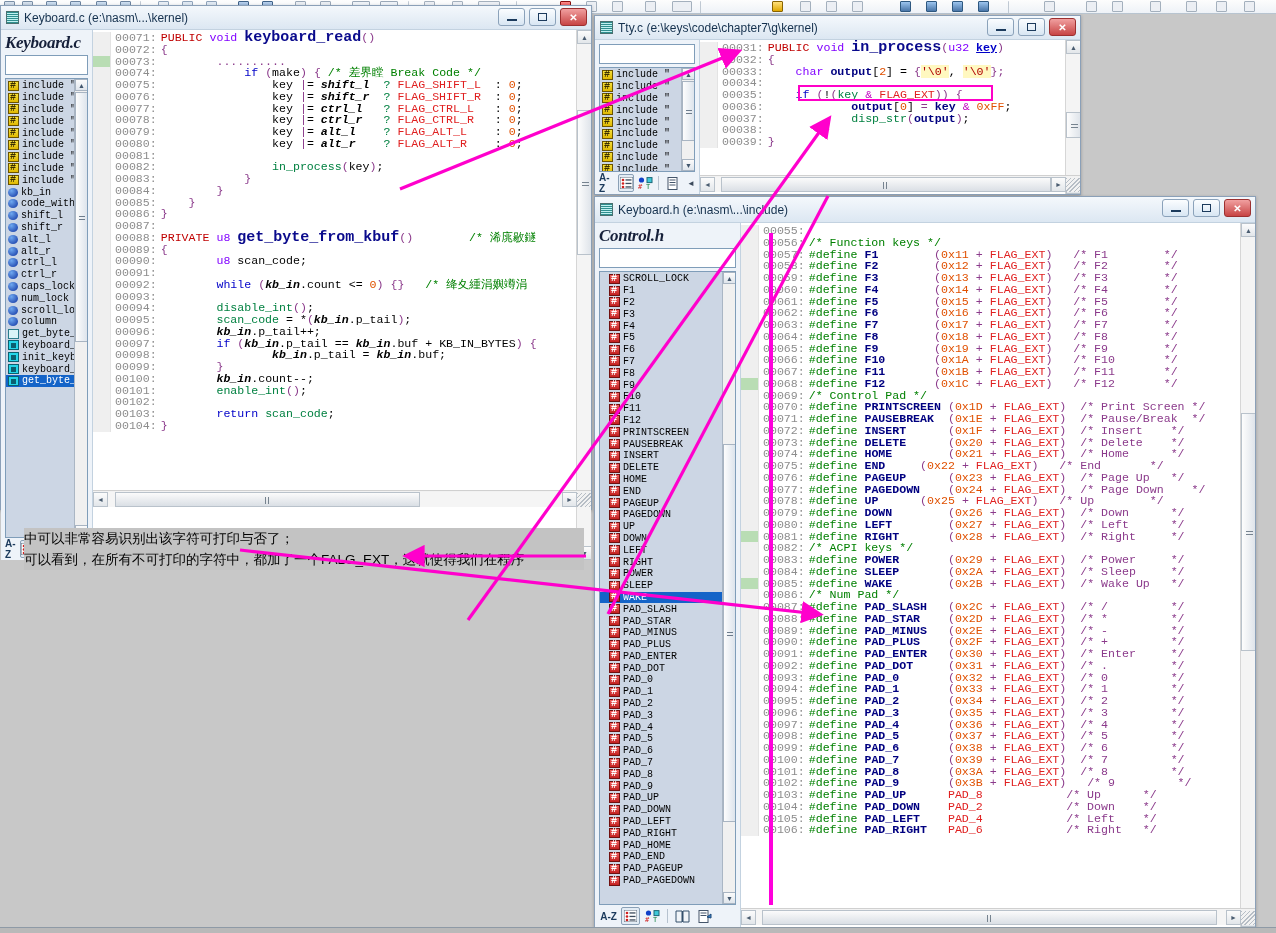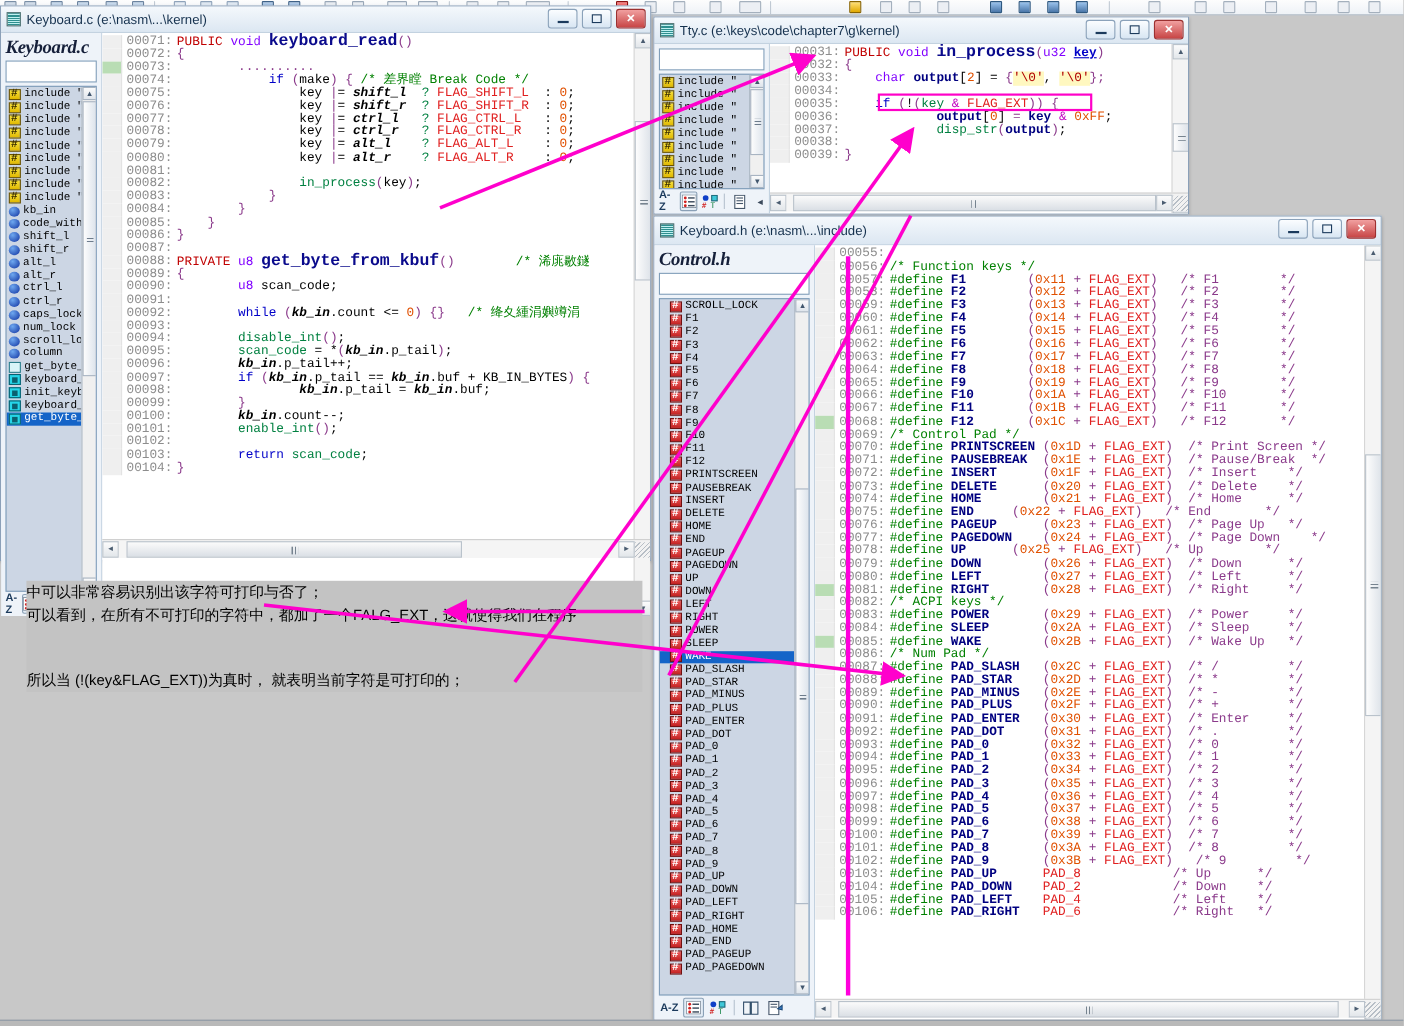--- a/index.html
+++ b/index.html
@@ -853,21 +853,20 @@
         <div class="hth" style="left:6px;width:455px;"></div>
       </div>
       <div class="ha">►</div>
       <div class="grip"></div>
     </div>
   </div>
 
   <div class="note" style="left:24px; top:528px; width:560px;">
     <div>中可以非常容易识别出该字符可打印与否了；</div>
     <div>可以看到，在所有不可打印的字符中，都加了一个FALG_EXT，这就使得我们在程序</div>
-    <div class="p2">所以当 (!(key&amp;FLAG_EXT))为真时， 就表明当前字符是可打印的；</div>
   </div>
 
   <svg id="arrows">
     <defs>
       <marker id="ah" markerWidth="7" markerHeight="7" refX="5.2" refY="3.5" orient="auto">
         <polygon points="0,0 7,3.5 0,7" fill="#ff00cc"></polygon>
       </marker>
     </defs>
 
     <line x1="400" y1="189" x2="737" y2="52" stroke="#ff00cc" stroke-width="3.2" marker-end="url(#ah)"></line>

